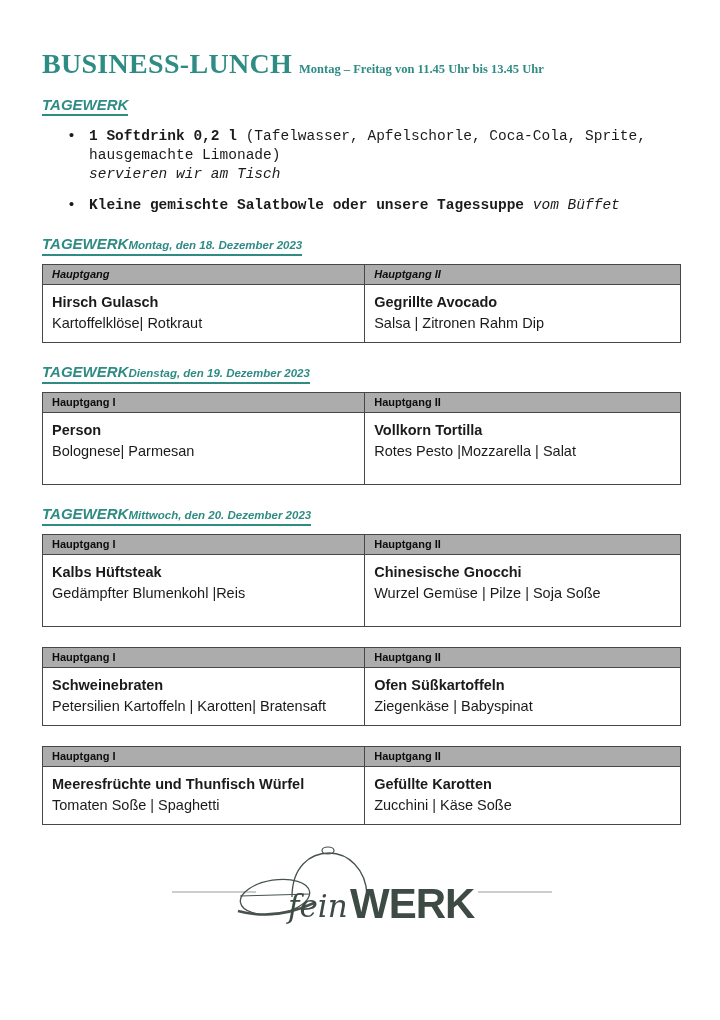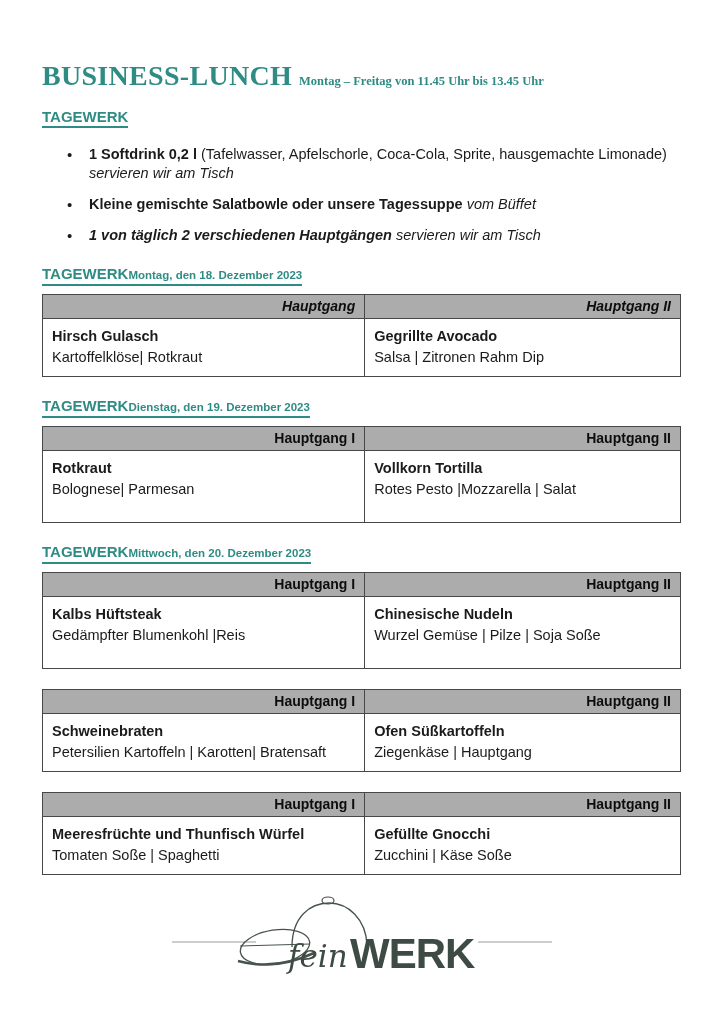--- a/index.html
+++ b/index.html
@@ -9,54 +9,54 @@
     --border:#474747;
     --logo:#3E4B44;
     --rule:#9b9b9b;
   }
   *{box-sizing:border-box;}
   html,body{margin:0;padding:0;}
   body{
     width:720px;height:1020px;overflow:hidden;background:#ffffff;
     font-family:"Liberation Sans",sans-serif;color:var(--ink);
   }
-  .page{height:100%;padding:60px 39px 0 42px;}
+  .page{height:100%;padding:48px 39px 0 42px;}
 
   
   .doc-title{font-family:"Liberation Serif",serif;color:var(--teal);white-space:nowrap;}
   .doc-title .main{font-size:28px;font-weight:bold;letter-spacing:.3px;}
   .doc-title .sub{font-size:12.5px;font-weight:bold;margin-left:7px;}
 
   
   .tw-head{
     display:inline-block;color:var(--teal);font-weight:bold;font-size:15px;
-    border-bottom:2px solid var(--teal);padding-bottom:1px;line-height:17px;
+    border-bottom:2px solid var(--teal);padding-bottom:1px;line-height:17px;font-style:italic;
   }
   .intro-head{margin-top:16px;}
   .tw-date{font-size:11.5px;}
 
   
   .menu-line{margin-top:13px;font-weight:bold;font-size:15px;}
   .menu-line .it{font-style:italic;font-size:17.5px;}
 
   
-  ul.bullets{margin:17px 0 0;padding:0 0 0 47px;list-style:none;}
+  ul.bullets{margin:11px 0 0;padding:0 0 0 47px;list-style:none;font-family:Liberation Mono, monospace;}
   ul.bullets li{position:relative;font-size:14.5px;line-height:19px;margin-bottom:12px;}
   ul.bullets li::before{content:"\2022";position:absolute;left:-22px;top:0;font-size:15px;}
   .b{font-weight:bold;}
   .i{font-style:italic;}
   .bi{font-weight:bold;font-style:italic;}
 
   
   .section{margin-top:20px;}
   .section .tw-head{line-height:16px;}
   table.menu-table{width:100%;border-collapse:collapse;margin-top:8px;table-layout:fixed;}
   table.menu-table th,table.menu-table td{border:1px solid var(--border);}
   table.menu-table th{
-    background:var(--hdr-bg);text-align:right;font-size:14px;font-weight:bold;
+    background:var(--hdr-bg);text-align:left;font-size:11px;font-weight:bold;
     padding:3px 9px 4px;color:#0d0d0d;
   }
   table.menu-table col.c1{width:50.5%;}
   table.menu-table.italic-head th{font-style:italic;}
   table.menu-table td{padding:7px 9px 8px;font-size:14.5px;line-height:21px;vertical-align:top;}
   table.menu-table.tall td{padding-bottom:22px;}
   .dish-name{font-weight:bold;}
 
   
   .footer-logo{margin-top:20px;text-align:center;}
@@ -79,24 +79,20 @@
   <ul class="bullets">
     <li>
       <span class="b">1 Softdrink 0,2 l</span>
       <span>(Tafelwasser, Apfelschorle, Coca-Cola, Sprite, hausgemachte Limonade)</span>
       <div class="i">servieren wir am Tisch</div>
     </li>
     <li>
       <span class="b">Kleine gemischte Salatbowle oder unsere Tagessuppe</span>
       <span class="i">vom Büffet</span>
     </li>
-    <li>
-      <span class="bi">1 von täglich 2 verschiedenen Hauptgängen</span>
-      <span class="i">servieren wir am Tisch</span>
-    </li>
   </ul>
 
   <div class="section">
     <span class="tw-head"><span>TAGEWERK</span><span class="tw-date">Montag, den 18. Dezember 2023</span></span>
     <table class="menu-table italic-head">
       <colgroup>
           <col class="c1">
           <col>
         </colgroup>
       <thead>
@@ -129,21 +125,21 @@
         </colgroup>
       <thead>
           <tr>
         <th>Hauptgang I</th>
         <th>Hauptgang II</th>
       </tr>
         </thead>
       <tbody>
           <tr>
         <td>
-          <div class="dish-name">Rotkraut</div>
+          <div class="dish-name">Person</div>
           <div>Bolognese| Parmesan</div>
         </td>
         <td>
           <div class="dish-name">Vollkorn Tortilla</div>
           <div>Rotes Pesto |Mozzarella | Salat</div>
         </td>
       </tr>
         </tbody>
     </table>
   </div>
@@ -161,21 +157,21 @@
         <th>Hauptgang II</th>
       </tr>
         </thead>
       <tbody>
           <tr>
         <td>
           <div class="dish-name">Kalbs Hüftsteak</div>
           <div>Gedämpfter Blumenkohl |Reis</div>
         </td>
         <td>
-          <div class="dish-name">Chinesische Nudeln</div>
+          <div class="dish-name">Chinesische Gnocchi</div>
           <div>Wurzel Gemüse | Pilze | Soja Soße</div>
         </td>
       </tr>
         </tbody>
     </table>
   </div>
 
   <div class="section">
     <table class="menu-table">
       <colgroup>
@@ -189,21 +185,21 @@
       </tr>
         </thead>
       <tbody>
           <tr>
         <td>
           <div class="dish-name">Schweinebraten</div>
           <div>Petersilien Kartoffeln | Karotten| Bratensaft</div>
         </td>
         <td>
           <div class="dish-name">Ofen Süßkartoffeln</div>
-          <div>Ziegenkäse | Hauptgang</div>
+          <div>Ziegenkäse | Babyspinat</div>
         </td>
       </tr>
         </tbody>
     </table>
   </div>
 
   <div class="section">
     <table class="menu-table">
       <colgroup>
           <col class="c1">
@@ -215,21 +211,21 @@
         <th>Hauptgang II</th>
       </tr>
         </thead>
       <tbody>
           <tr>
         <td>
           <div class="dish-name">Meeresfrüchte und Thunfisch Würfel</div>
           <div>Tomaten Soße | Spaghetti</div>
         </td>
         <td>
-          <div class="dish-name">Gefüllte Gnocchi</div>
+          <div class="dish-name">Gefüllte Karotten</div>
           <div>Zucchini | Käse Soße</div>
         </td>
       </tr>
         </tbody>
     </table>
   </div>
 
   <div class="footer-logo">
     <svg width="380" height="82" viewBox="0 0 380 82">
 

